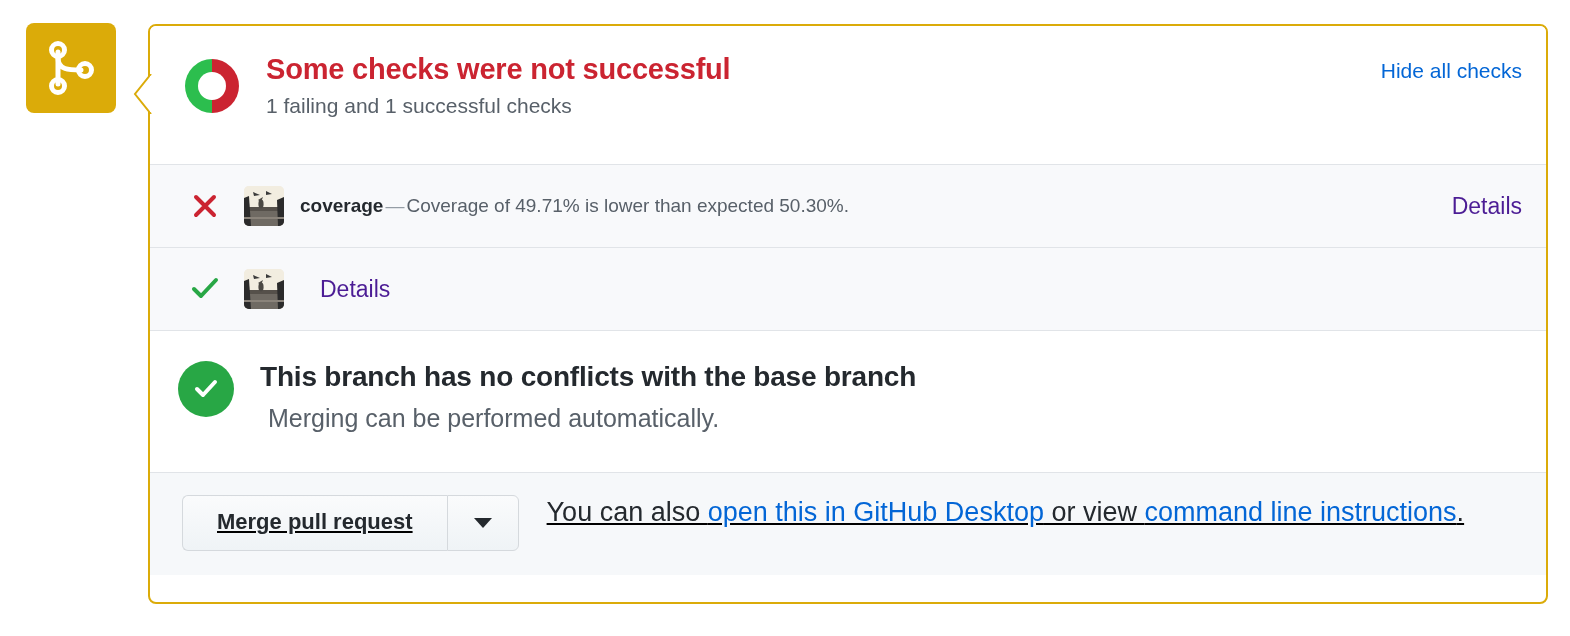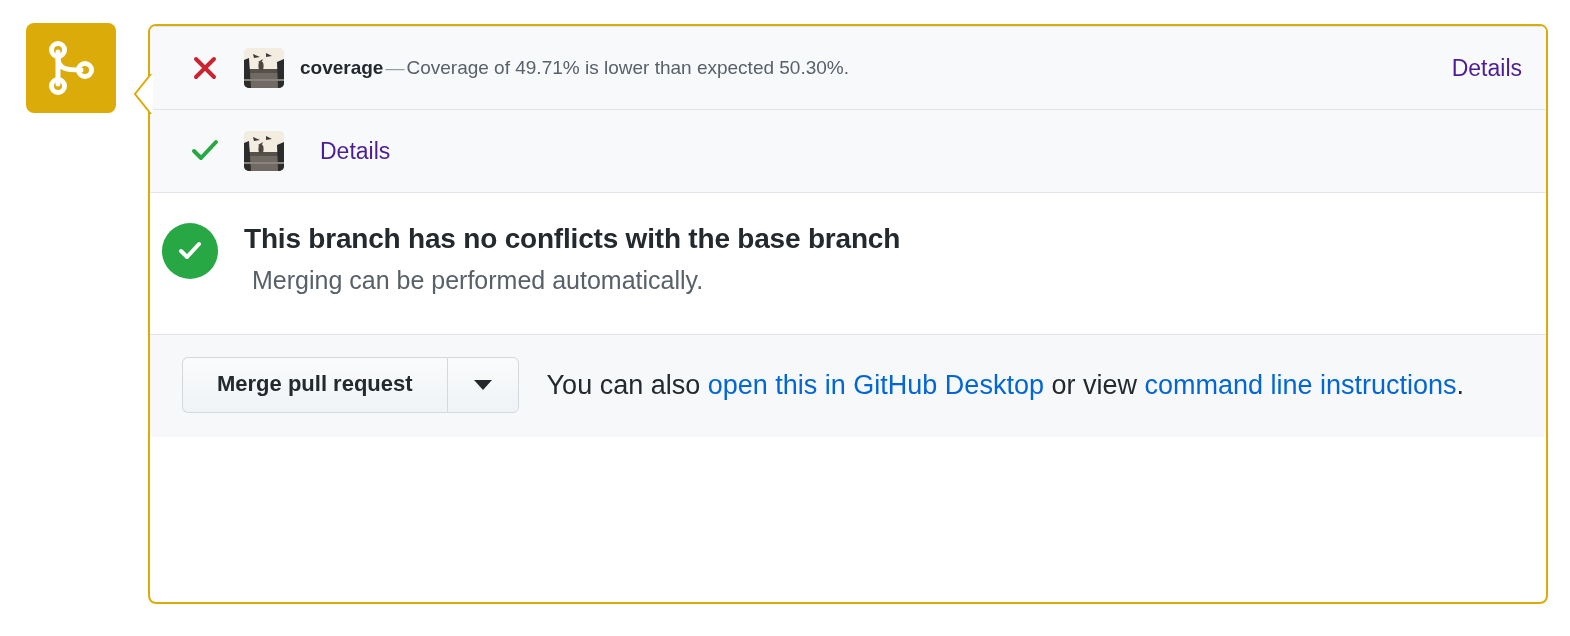--- a/index.html
+++ b/index.html
@@ -154,21 +154,21 @@
     text-decoration: none;
     cursor: pointer;
     white-space: nowrap;
     padding-left: 20px;
   }
 
   
   .conflict-section {
     display: flex;
     align-items: flex-start;
-    padding: 28px 24px 30px 12px;
+    padding: 28px 24px 30px 28px;
     background: #ffffff;
   }
   .conflict-icon {
     flex: 0 0 56px;
     width: 56px;
     height: 56px;
     border-radius: 50%;
     background: #28a745;
     display: flex;
     align-items: center;
@@ -190,24 +190,25 @@
   .conflict-sub {
     font-size: 25px;
     color: #586069;
     line-height: 1.3;
     margin: 8px;
   }
 
   
   .merge-footer {
     display: flex;
-    align-items: center;
+    align-items: flex-start;
     padding: 22px 24px 24px 32px;
     background: #f6f8fa;
     border-top: 1px solid #e1e4e8;
+    text-decoration: underline;
   }
   .btn-group {
     display: flex;
     flex: 0 0 auto;
   }
   .btn-merge {
     font-family: "Liberation Sans", "DejaVu Sans", sans-serif;
     font-size: 22px;
     font-weight: bold;
     color: #24292e;
@@ -270,20 +271,34 @@
 
   <div class="notch-outer">
     <svg width="20" height="40" viewBox="0 0 20 40">
       <path d="M18 0 L2 20 L18 40" fill="#ffffff" stroke="#dbab09" stroke-width="2" stroke-linejoin="miter"></path>
       <rect x="17" y="2" width="4" height="36" fill="#ffffff"></rect>
     </svg>
   </div>
 
   <div class="merge-card">
 
+    <div class="merge-header">
+      <div class="donut">
+        <svg width="60" height="60" viewBox="0 0 60 60">
+          <path d="M30 3 A27 27 0 0 0 30 57 Z" fill="#2cbe4e"></path>
+          <path d="M30 3 A27 27 0 0 1 30 57 Z" fill="#cb2431"></path>
+          <circle cx="30" cy="30" r="14" fill="#ffffff"></circle>
+        </svg>
+      </div>
+      <div class="header-text">
+        <div class="header-title">Some checks were not successful</div>
+        <div class="header-sub">1 failing and 1 successful checks</div>
+      </div>
+      <a class="hide-checks">Hide all checks</a>
+    </div>
 
     <div class="checks-list">
 
       <div class="check-row">
         <div class="check-status">
           <svg width="26" height="26" viewBox="0 0 26 26">
             <path d="M4 4 L22 22 M22 4 L4 22" stroke="#cb2431" stroke-width="4" stroke-linecap="round"></path>
           </svg>
         </div>
         <div class="check-avatar">

